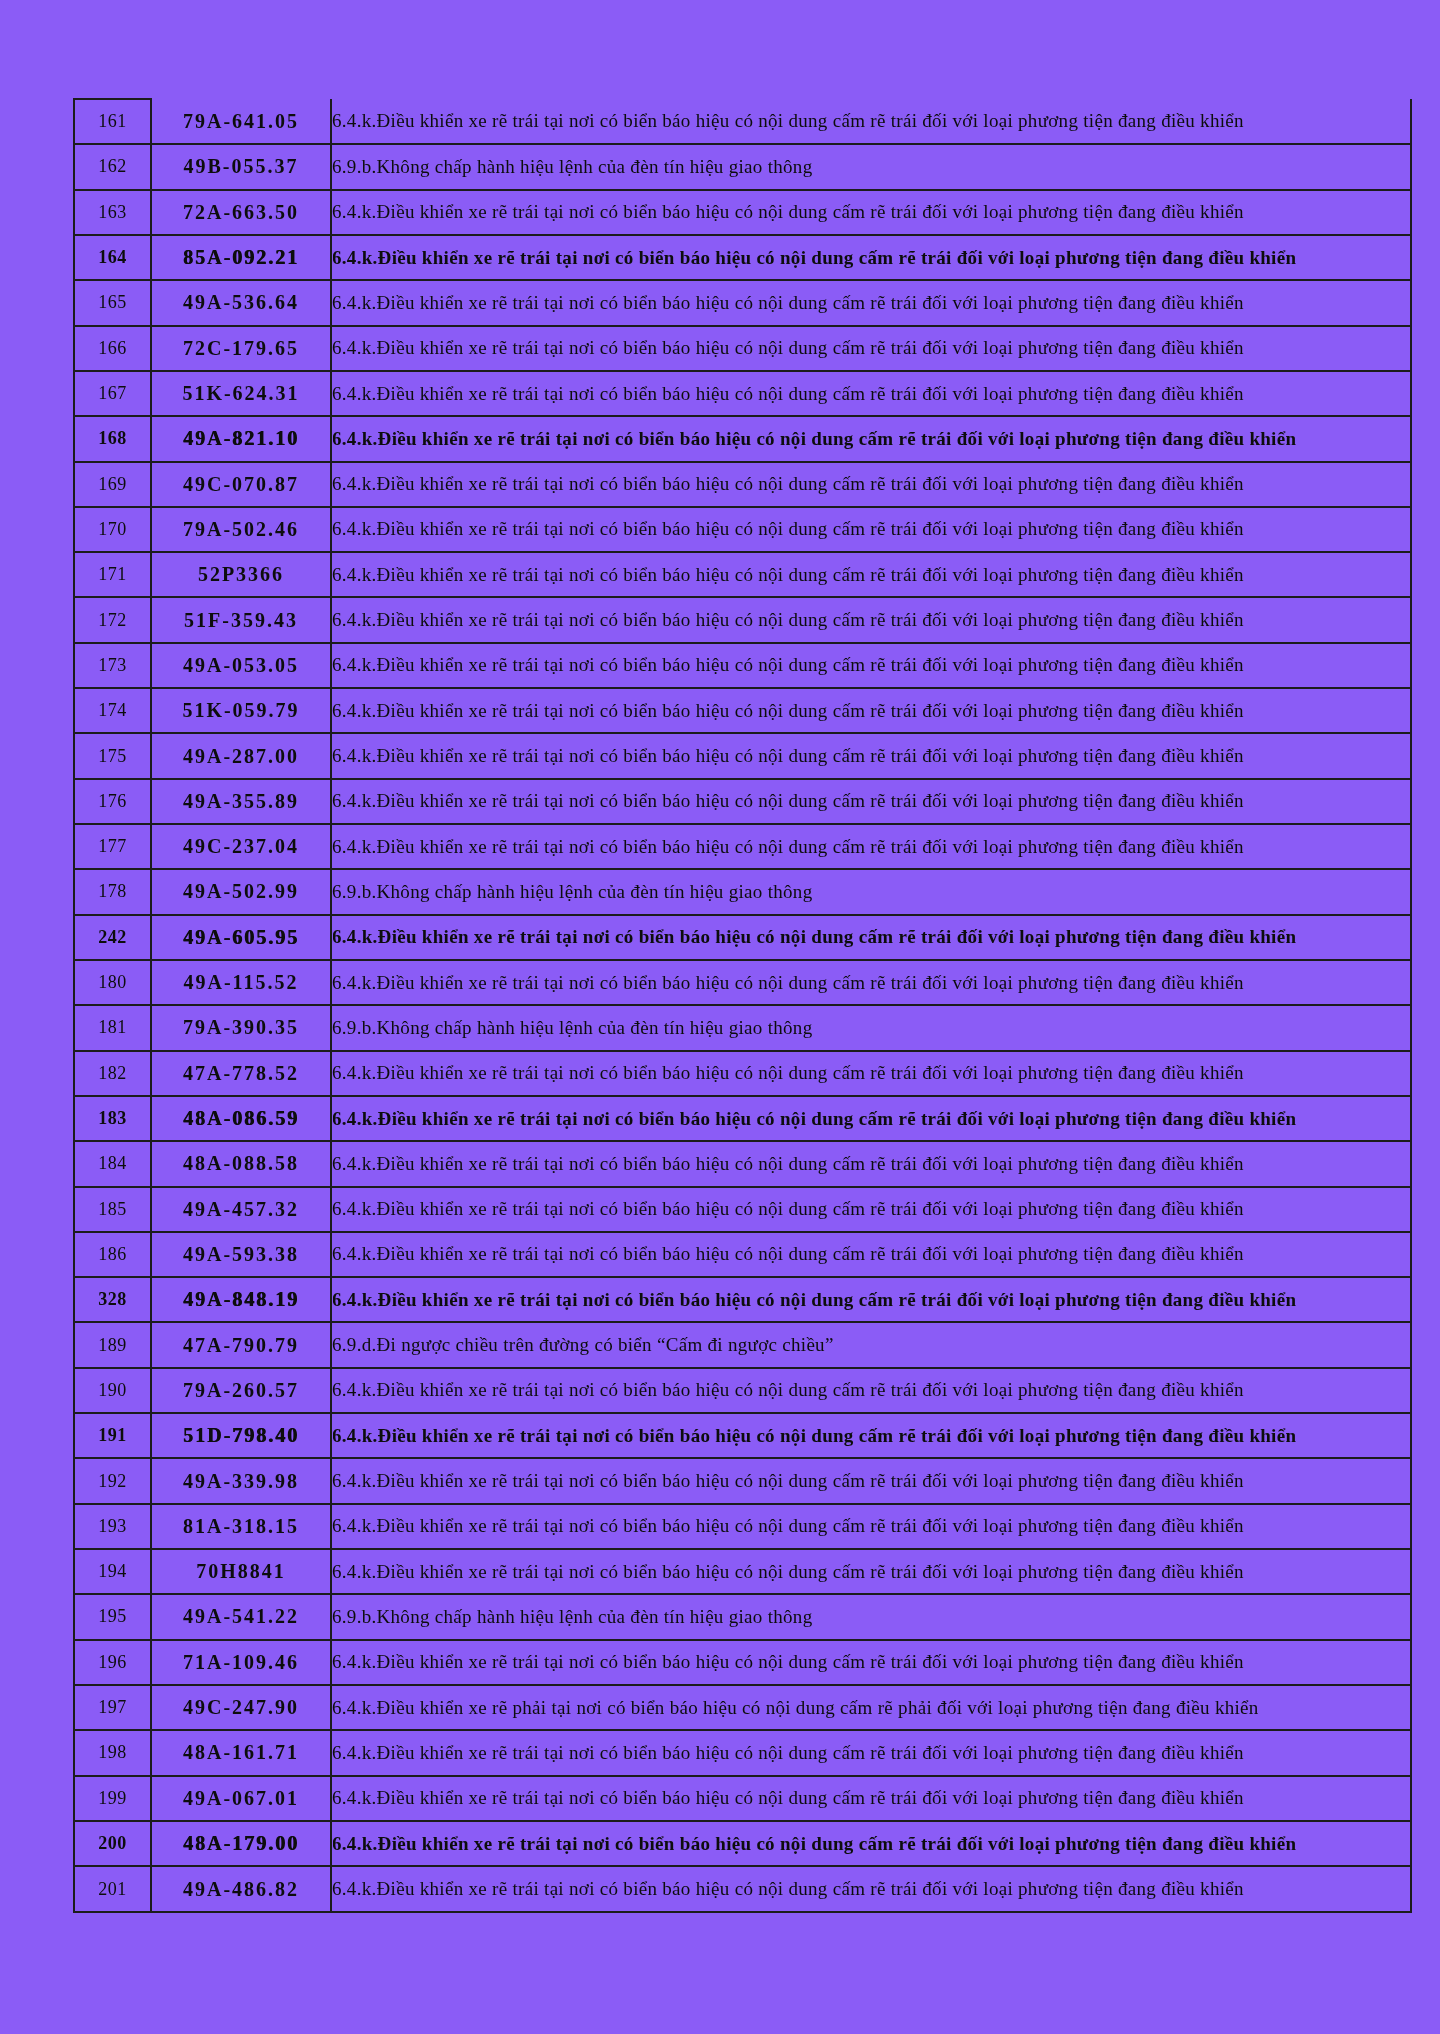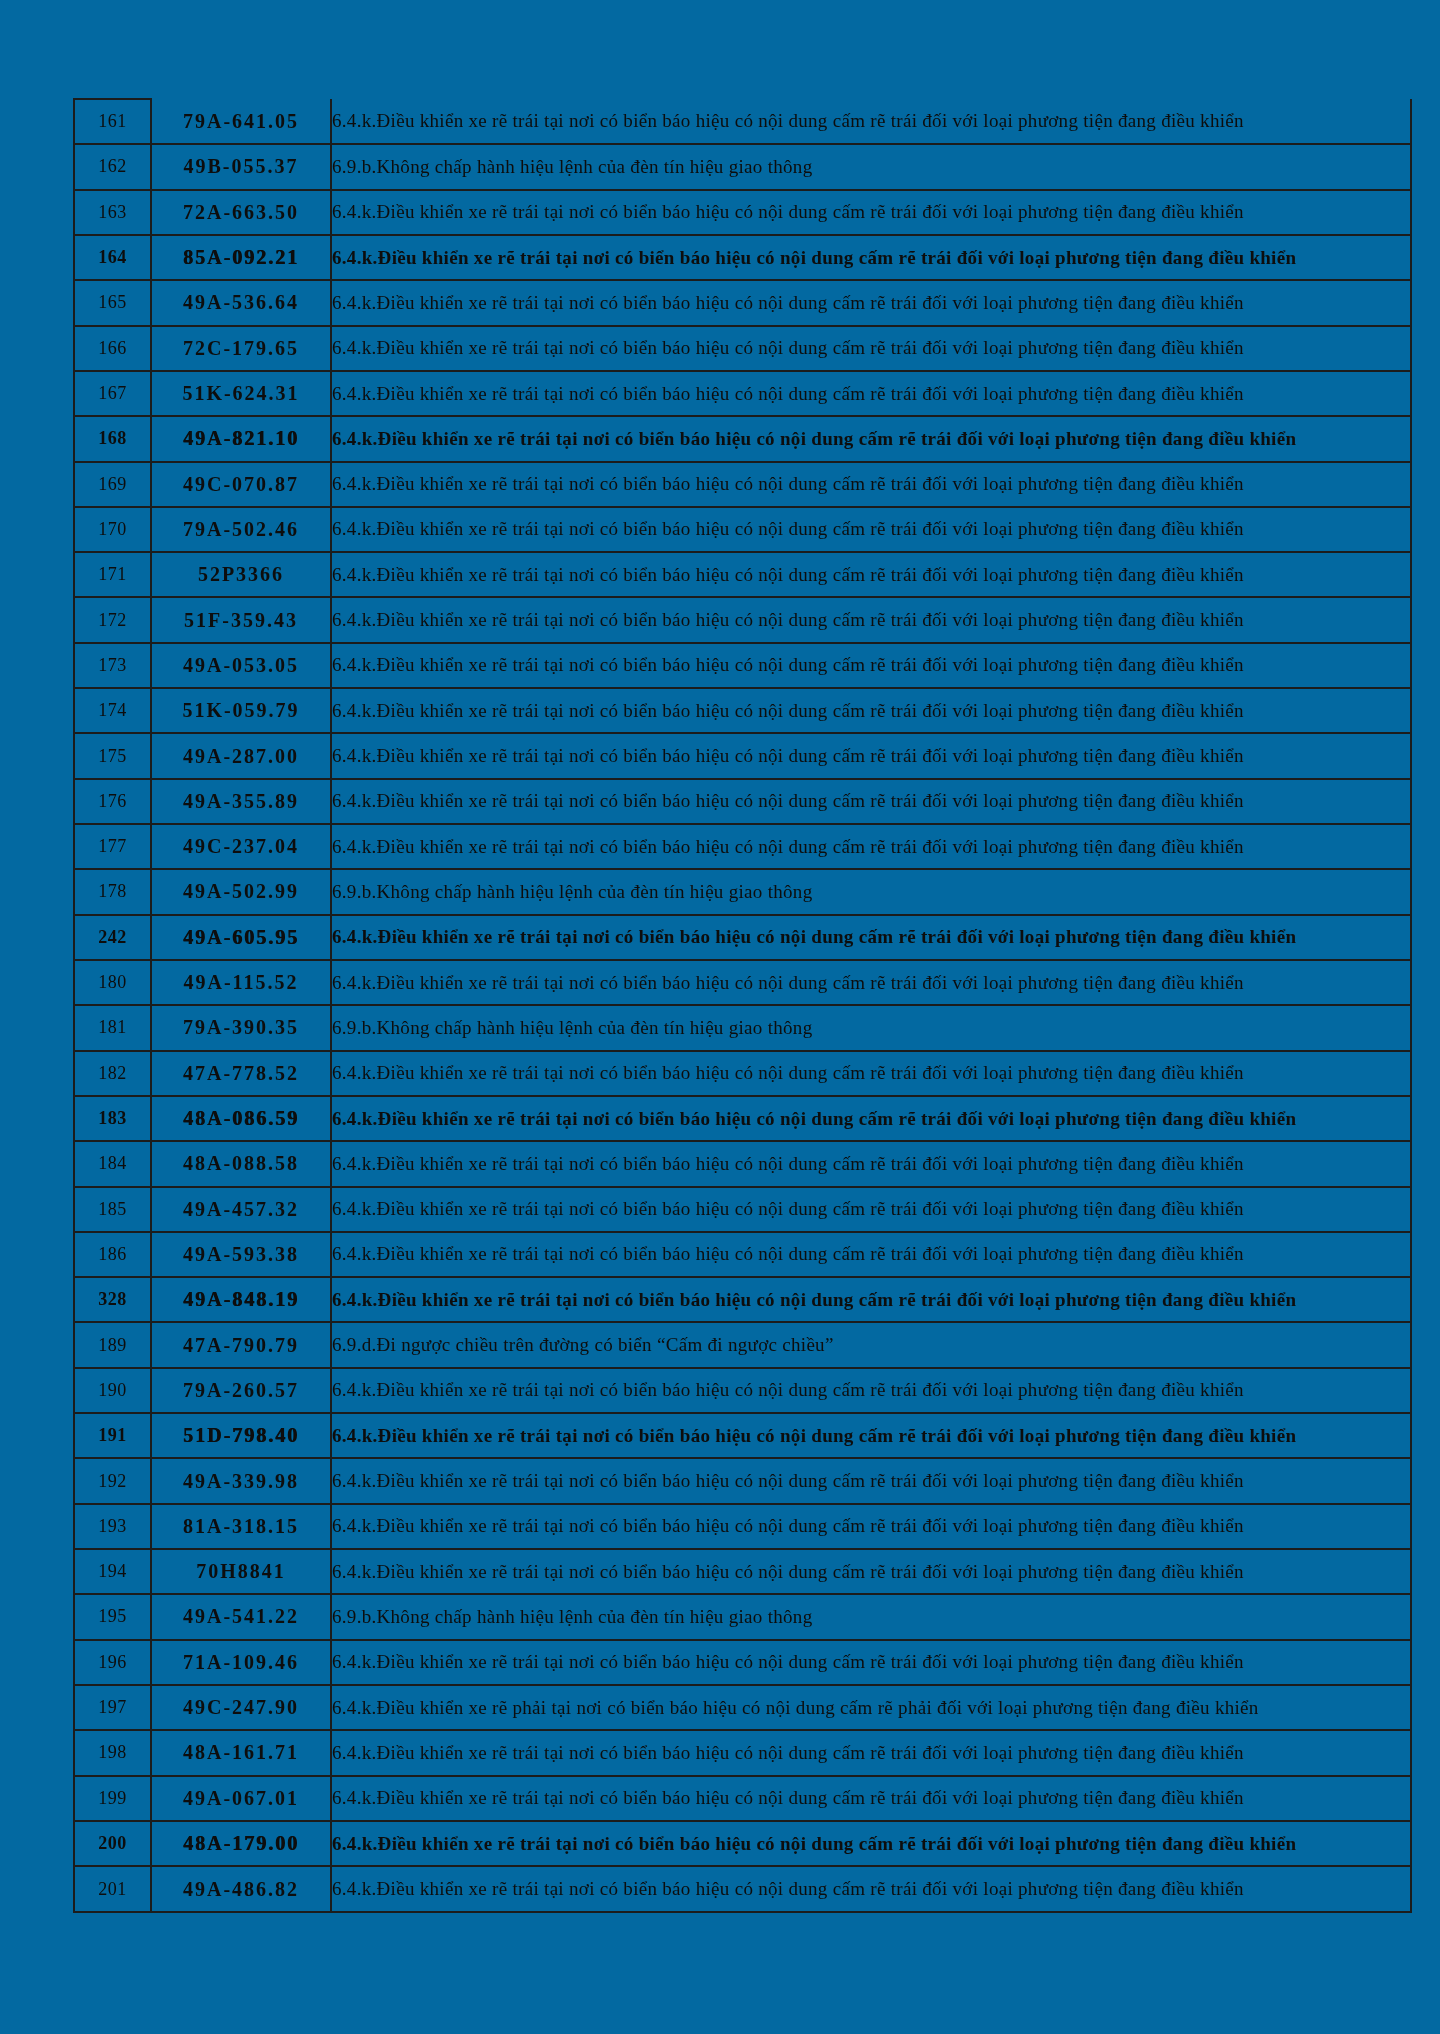--- a/index.html
+++ b/index.html
@@ -10,21 +10,21 @@
   body {
     width: 1440px;
     height: 2034px;
     position: relative;
     font-family: "Liberation Serif", serif;
     color: #0d0d0d;
   }
   .sheet {
     position: absolute;
     inset: 0;
-    background: #0369a1;
+    background: #8b5cf6;
   }
   table.violations {
     position: absolute;
     left: 73px;
     top: 98px;
     width: 1337px;
     height: 1815px;
     border-collapse: collapse;
     table-layout: fixed;
   }
@@ -56,20 +56,21 @@
   td.violation {
     font-size: 19px;
     letter-spacing: 0.3px;
     padding-left: 5px;
     padding-right: 2px;
   }
   
   tr.heavy td.violation,
   tr.heavy td.no {
     font-weight: bold;
+    border-radius: 11px;
   }
   tr.heavy td.plate {
     text-shadow: 0.6px 0 0 currentColor;
     margin-top: 12px;
   }
 </style>
 </head>
 <body>
 
 <div class="sheet">

